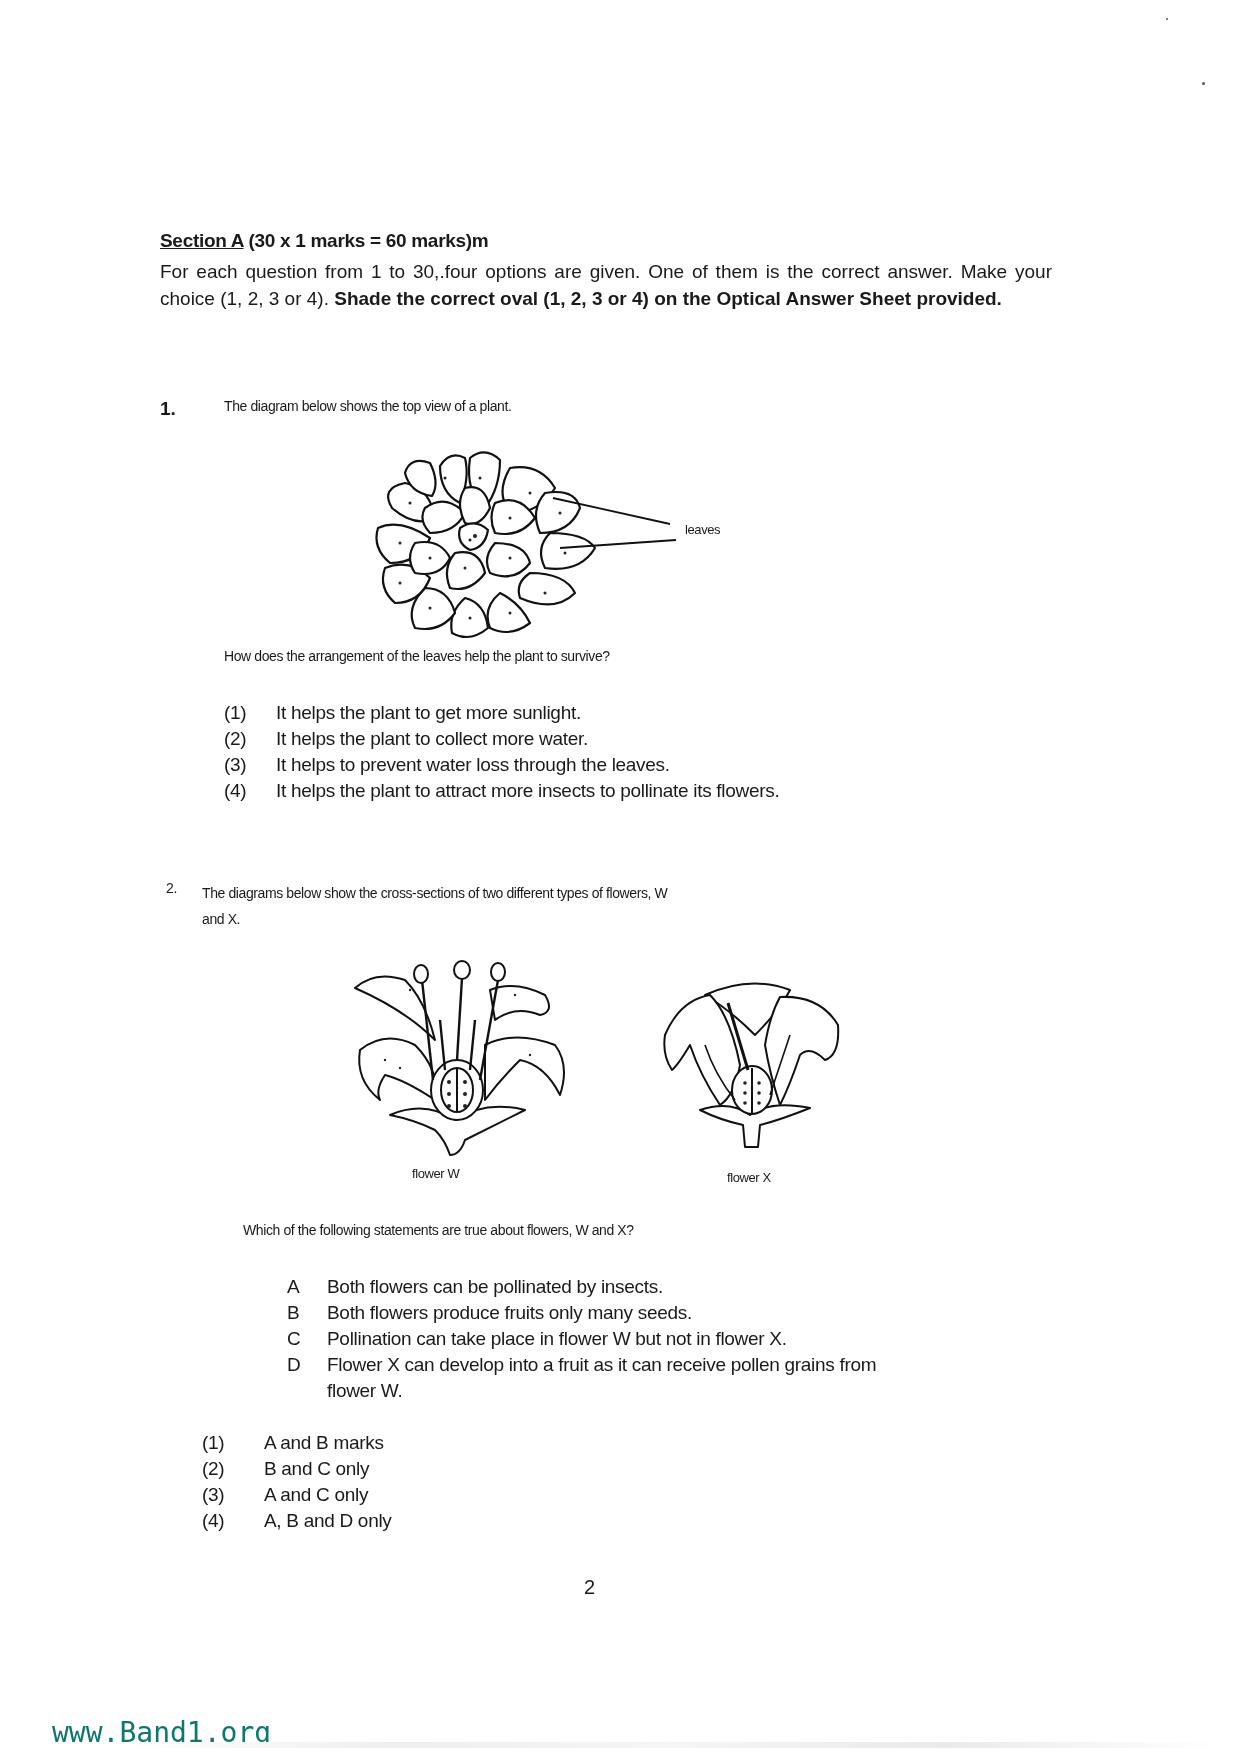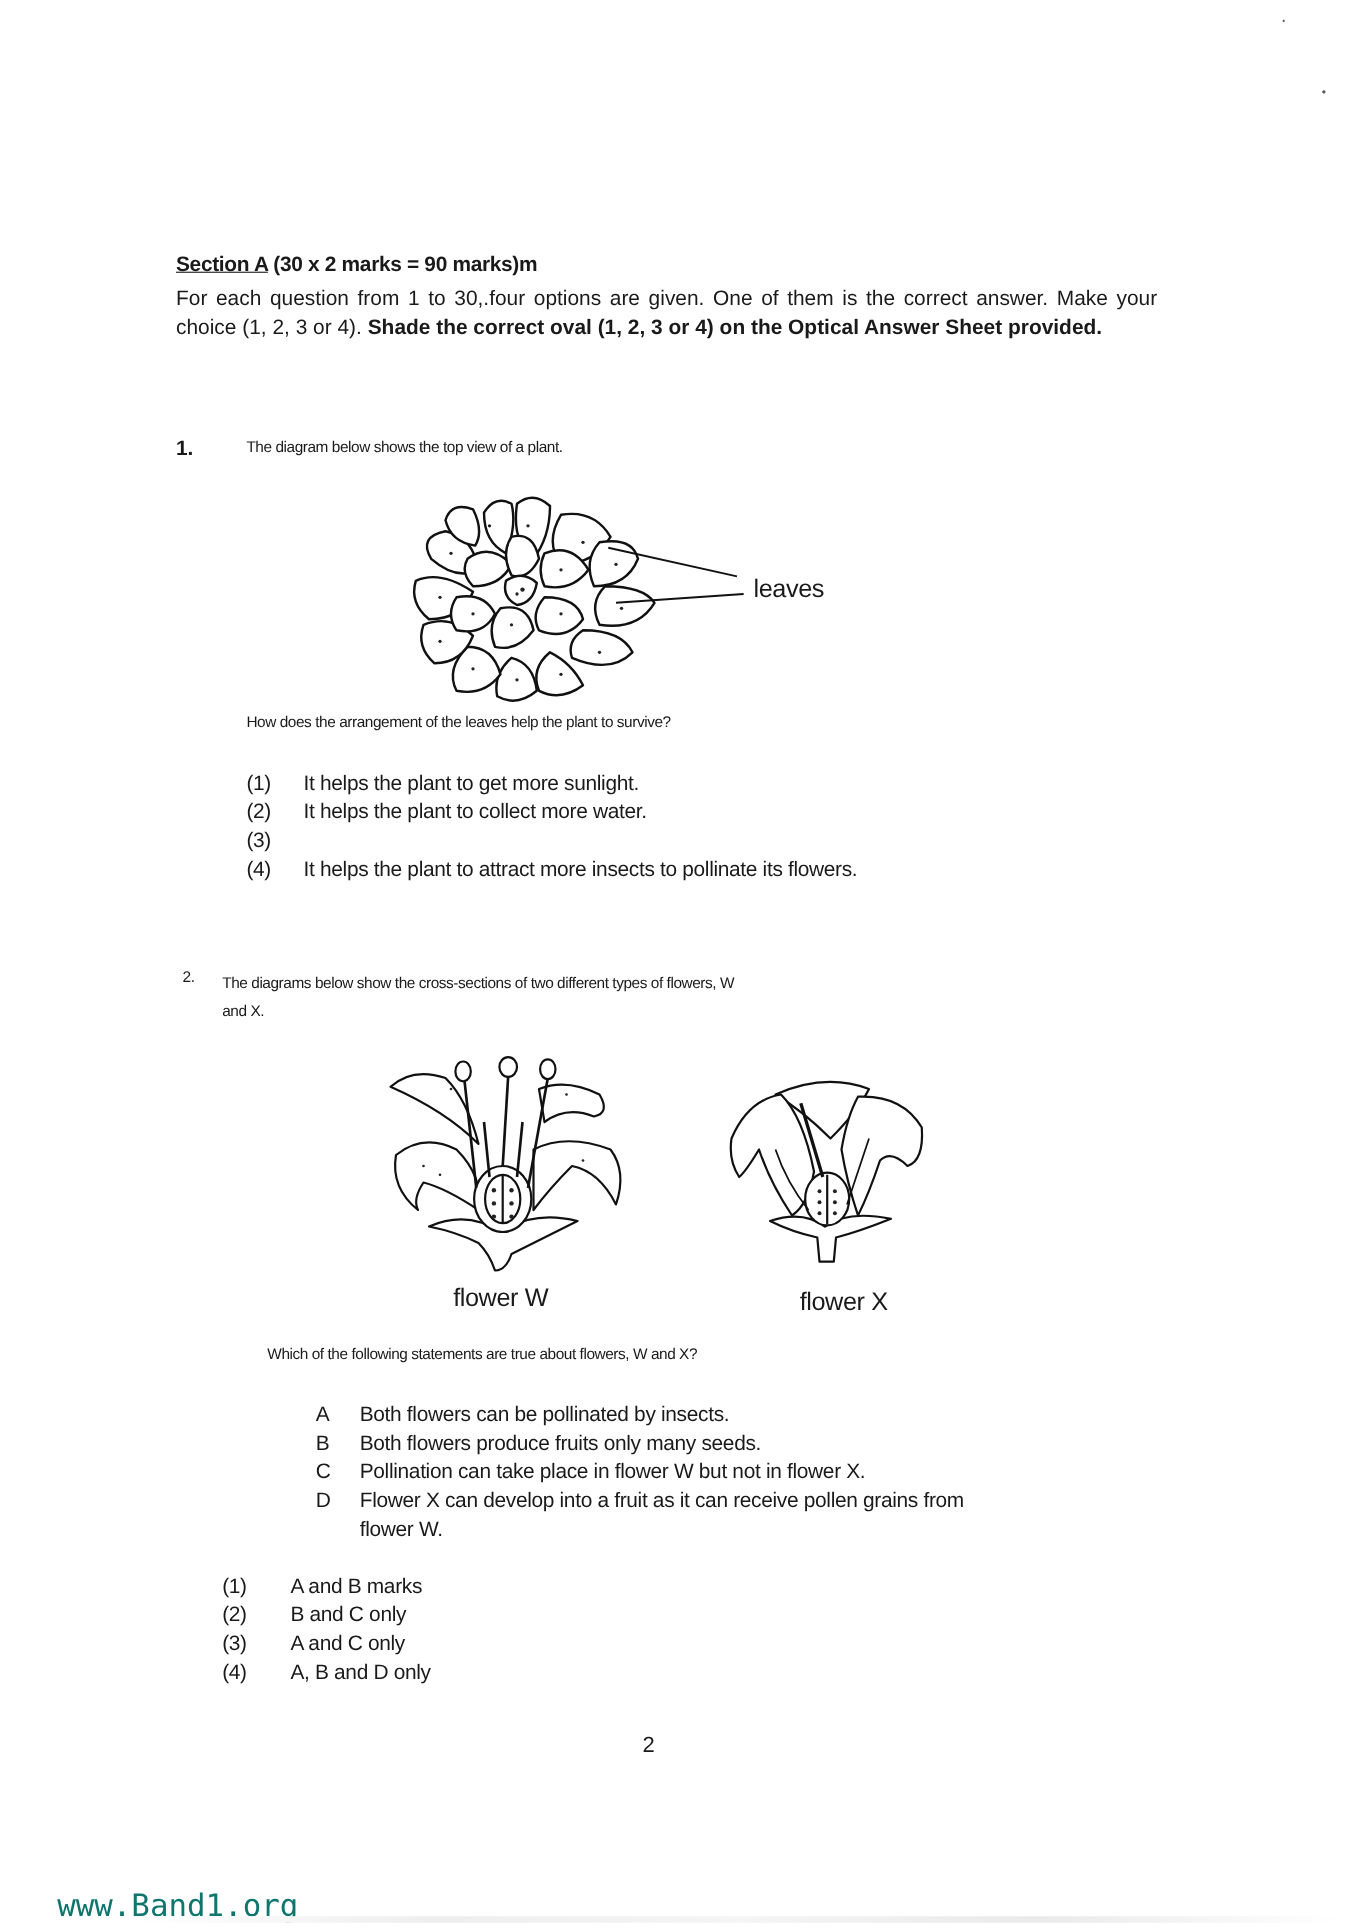--- a/index.html
+++ b/index.html
@@ -14,34 +14,34 @@
   .instr b { font-weight: bold; }
 
   .qnum { font-size: 19px; font-weight: bold; }
   .qtext { font-size: 14px; letter-spacing: -0.4px; }
 
   .opts { font-size: 19px; line-height: 26px; letter-spacing: -0.3px; }
   .opt-row { display: flex; }
   .opt-row .lbl { display: inline-block; }
   .opt-row .txt { display: inline-block; }
 
-  .caption { font-size: 23px; letter-spacing: -0.4px; }
+  .caption { font-size: 13px; letter-spacing: -0.4px; }
 
   .footer-url { left: 52px; top: 1716px; font-family: "DejaVu Sans Mono", monospace; font-size: 28px; color: #0f766e; }
   .page-num { left: 584px; top: 1576px; font-size: 20px; }
   .bottom-smudge { left: 120px; top: 1742px; width: 1100px; height: 6px; background: linear-gradient(90deg, #fff, #eee, #f5f5f5, #eaeaea, #fff); }
   svg { overflow: visible; }
 </style>
 </head>
 <body>
 
 <span class="speck" style="left:1166px; top:18px; width:2px; height:2px;"></span>
 <span class="speck" style="left:1202px; top:82px;"></span>
 
-<div class="abs sec-head"><u>Section A</u><span> (30 x 2 marks = 90 marks)m</span></div>
+<div class="abs sec-head"><u>Section A</u><span> (30 x 1 marks = 60 marks)m</span></div>
 
 <div class="abs instr"><span>For each question from 1 to 30,.four options are given. One of them is the correct answer. Make your choice (1, 2, 3 or 4). </span><b>Shade the correct oval (1, 2, 3 or 4) on the Optical Answer Sheet provided.</b></div>
 
 <div class="abs qnum" style="left:160px; top:398px;">1.</div>
 <div class="abs qtext" style="left:224px; top:398px;">The diagram below shows the top view of a plant.</div>
 
 <div class="abs" style="left:370px; top:448px; width:400px; height:190px;">
   <svg width="400" height="190" viewBox="0 0 400 190">
     <g fill="#fff" stroke="#111" stroke-width="2.2" stroke-linejoin="round">
 
@@ -101,20 +101,21 @@
   <div class="opt-row">
       <span class="lbl" style="width:52px;">(1)</span>
       <span class="txt">It helps the plant to get more sunlight.</span>
     </div>
   <div class="opt-row">
       <span class="lbl" style="width:52px;">(2)</span>
       <span class="txt">It helps the plant to collect more water.</span>
     </div>
   <div class="opt-row">
       <span class="lbl" style="width:52px;">(3)</span>
+      <span class="txt">It helps to prevent water loss through the leaves.</span>
     </div>
   <div class="opt-row">
       <span class="lbl" style="width:52px;">(4)</span>
       <span class="txt">It helps the plant to attract more insects to pollinate its flowers.</span>
     </div>
 </div>
 
 <div class="abs qtext" style="left:166px; top:880px;">2.</div>
 <div class="abs qtext" style="left:202px; top:880px; line-height:26px;">
   <div>The diagrams below show the cross-sections of two different types of flowers, W</div>

